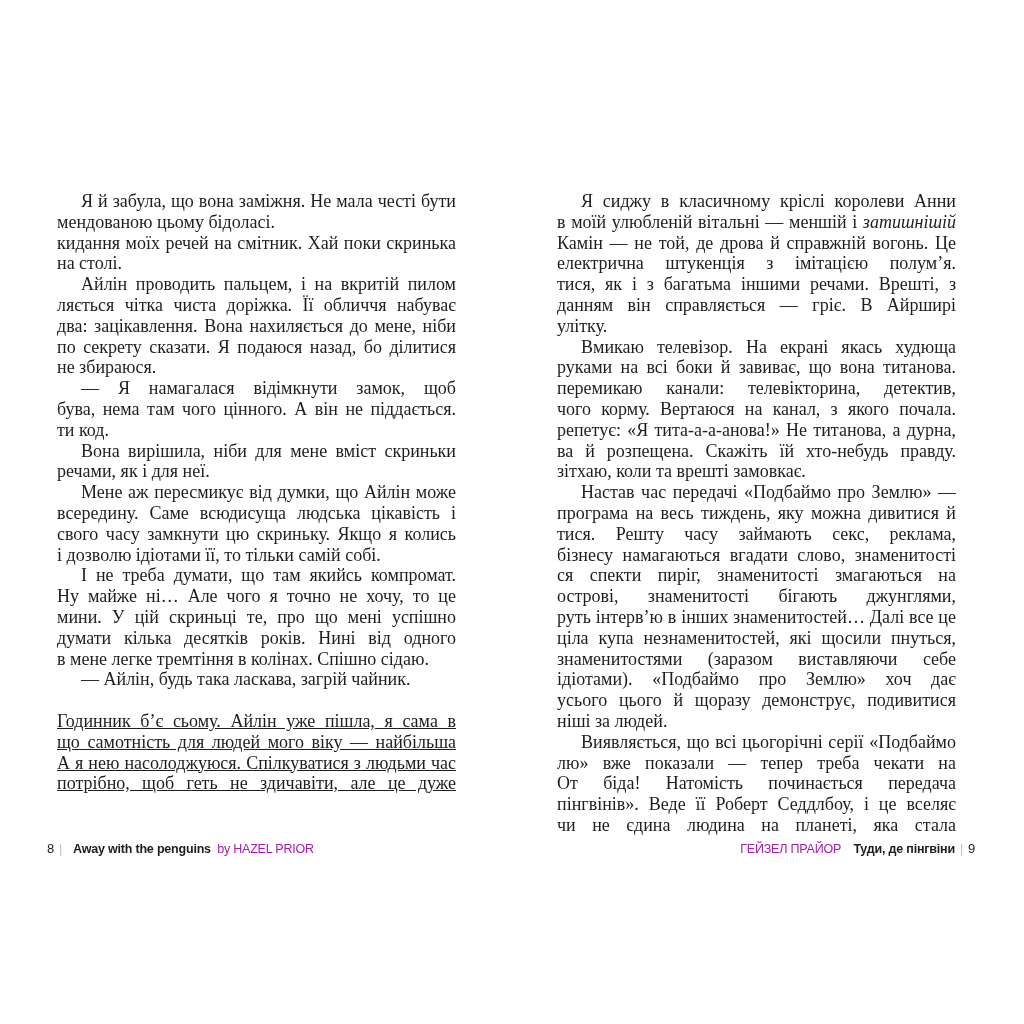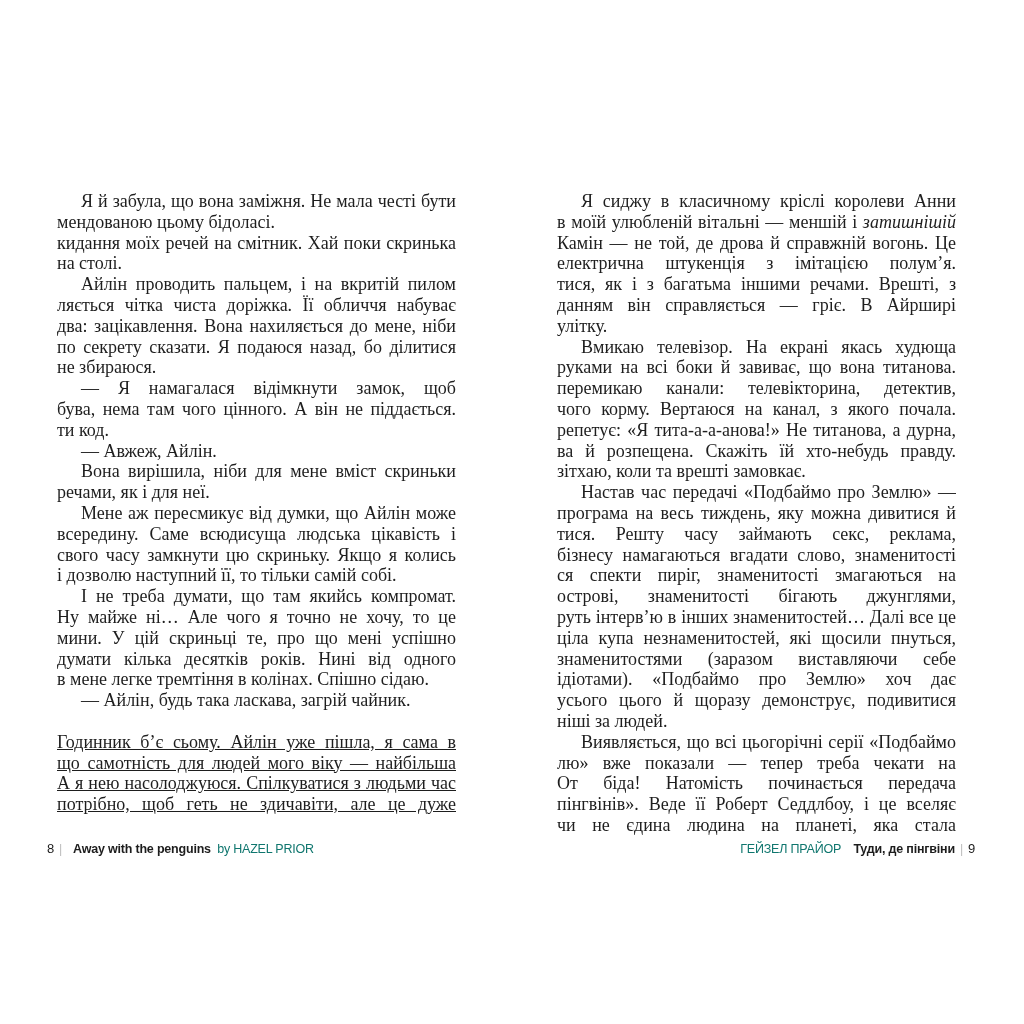--- a/index.html
+++ b/index.html
@@ -63,21 +63,21 @@
   .footer .sep {
     color: #bdbdbd;
     padding: 0 5px;
     font-weight: 400;
   }
   .footer .ft-title {
     color: #1d1d1d;
     font-weight: bold;
     margin-left: 6px;
   }
-  .footer .ft-gray { color: #0f766e; }
+  .footer .ft-gray { color: #a21caf; }
   .footer-left .ft-title { margin-right: 3px; }
   .footer-right .ft-gray { margin-right: 3px; }
 </style>
 </head>
 <body>
 
 <main class="spread">
 
   <section>
     <div class="text-block" id="left-text">
@@ -95,31 +95,28 @@
           <div class="line">два: зацікавлення. Вона нахиляється до мене, ніби хоче щось</div>
           <div class="line">по секрету сказати. Я подаюся назад, бо ділитися секретами</div>
           <div class="line last">не збираюся.</div>
         </div>
         <div class="para">
           <div class="line indent">— Я намагалася відімкнути замок, щоб подивитися, чи,</div>
           <div class="line">бува, нема там чого цінного. А він не піддається. Треба зна-</div>
           <div class="line last">ти код.</div>
         </div>
         <div class="para">
-          <div class="line indent last">— Авжеж, Айлін.</div>
-        </div>
-        <div class="para">
           <div class="line indent">Вона вирішила, ніби для мене вміст скриньки така сама</div>
           <div class="line last">речами, як і для неї.</div>
         </div>
         <div class="para">
           <div class="line indent">Мене аж пересмикує від думки, що Айлін може залізти</div>
           <div class="line">всередину. Саме всюдисуща людська цікавість і змусила мене</div>
           <div class="line">свого часу замкнути цю скриньку. Якщо я колись комусь</div>
-          <div class="line last">і дозволю наступний її, то тільки самій собі.</div>
+          <div class="line last">і дозволю ідіотами її, то тільки самій собі.</div>
         </div>
         <div class="para">
           <div class="line indent">І не треба думати, що там якийсь компромат. Звісно, ні.</div>
           <div class="line">Ну майже ні… Але чого я точно не хочу, то це поринати в спо-</div>
           <div class="line">мини. У цій скриньці те, про що мені успішно вдавалося не</div>
           <div class="line">думати кілька десятків років. Нині від одного погляду на неї</div>
           <div class="line last">в мене легке тремтіння в колінах. Спішно сідаю.</div>
         </div>
         <div class="para">
           <div class="line indent last">— Айлін, будь така ласкава, загрій чайник.</div>

